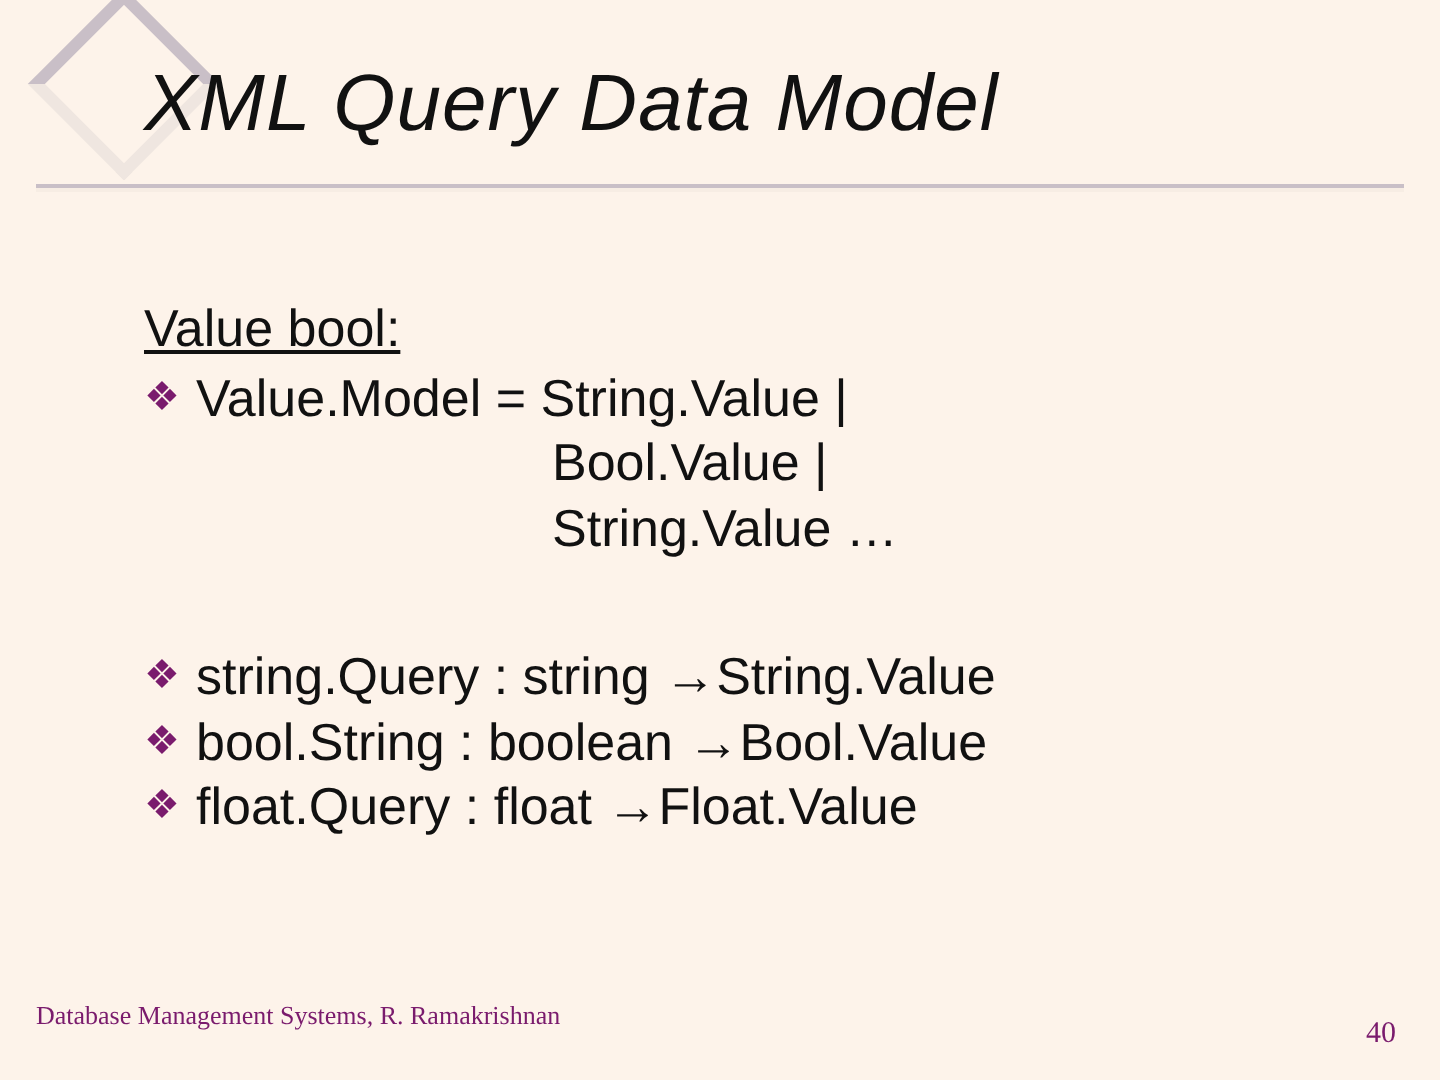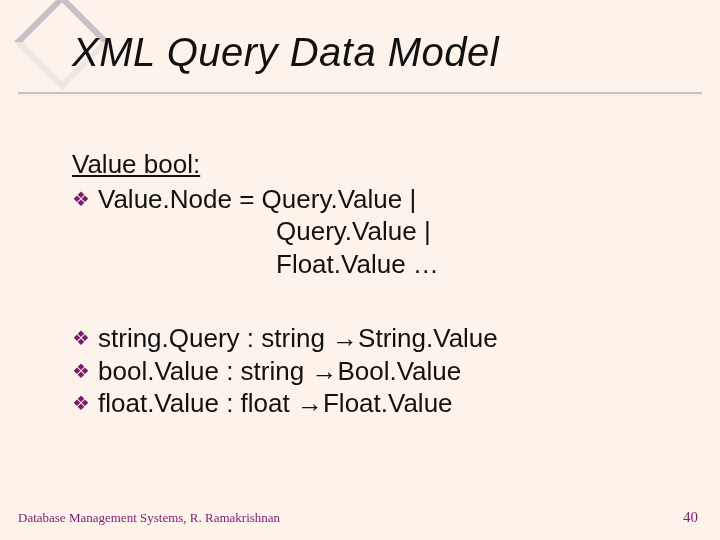--- a/index.html
+++ b/index.html
@@ -92,21 +92,21 @@
     font-size: 26px;
   }
   .group2 {
     margin-top: 42px;
   }
   .arrow {
     font-family: Arial, sans-serif;
   }
   .footer-left {
     position: absolute;
-    bottom: 14px;
+    bottom: 24px;
     left: 18px;
     font-size: 13px;
     color: #7a1b6d;
     font-family: Georgia, "Times New Roman", serif;
   }
   .footer-right {
     position: absolute;
     bottom: 14px;
     right: 22px;
     font-size: 15px;
@@ -124,37 +124,37 @@
   <div class="title">XML Query Data Model</div>
 
   <div class="hr"></div>
 
   <div class="body">
 
     <div class="underline">Value bool:</div>
 
     <div class="bullet-row top">
       <div class="bullet-glyph">❖</div>
-      <div class="bullet-text">Value.Node = Query.Value  |</div>
+      <div class="bullet-text">Value.Model = String.Value  |</div>
     </div>
-    <div class="indent-block" style="padding-left:178px;">Query.Value  |</div>
-    <div class="indent-block" style="padding-left:178px;">Float.Value   …</div>
+    <div class="indent-block" style="padding-left:178px;">Bool.Value  |</div>
+    <div class="indent-block" style="padding-left:178px;">String.Value   …</div>
 
     <div class="group2">
       <div class="bullet-row">
         <div class="bullet-glyph">❖</div>
         <div class="bullet-text arrow">string.Query  : string →String.Value</div>
       </div>
       <div class="bullet-row">
         <div class="bullet-glyph">❖</div>
-        <div class="bullet-text arrow">bool.Value    : string →Bool.Value</div>
+        <div class="bullet-text arrow">bool.String    : boolean →Bool.Value</div>
       </div>
       <div class="bullet-row">
         <div class="bullet-glyph">❖</div>
-        <div class="bullet-text arrow">float.Value   : float →Float.Value</div>
+        <div class="bullet-text arrow">float.Query   : float →Float.Value</div>
       </div>
     </div>
 
   </div>
 
   <div class="footer-left">Database Management Systems, R. Ramakrishnan</div>
   <div class="footer-right">40</div>
 
 </div>
 

